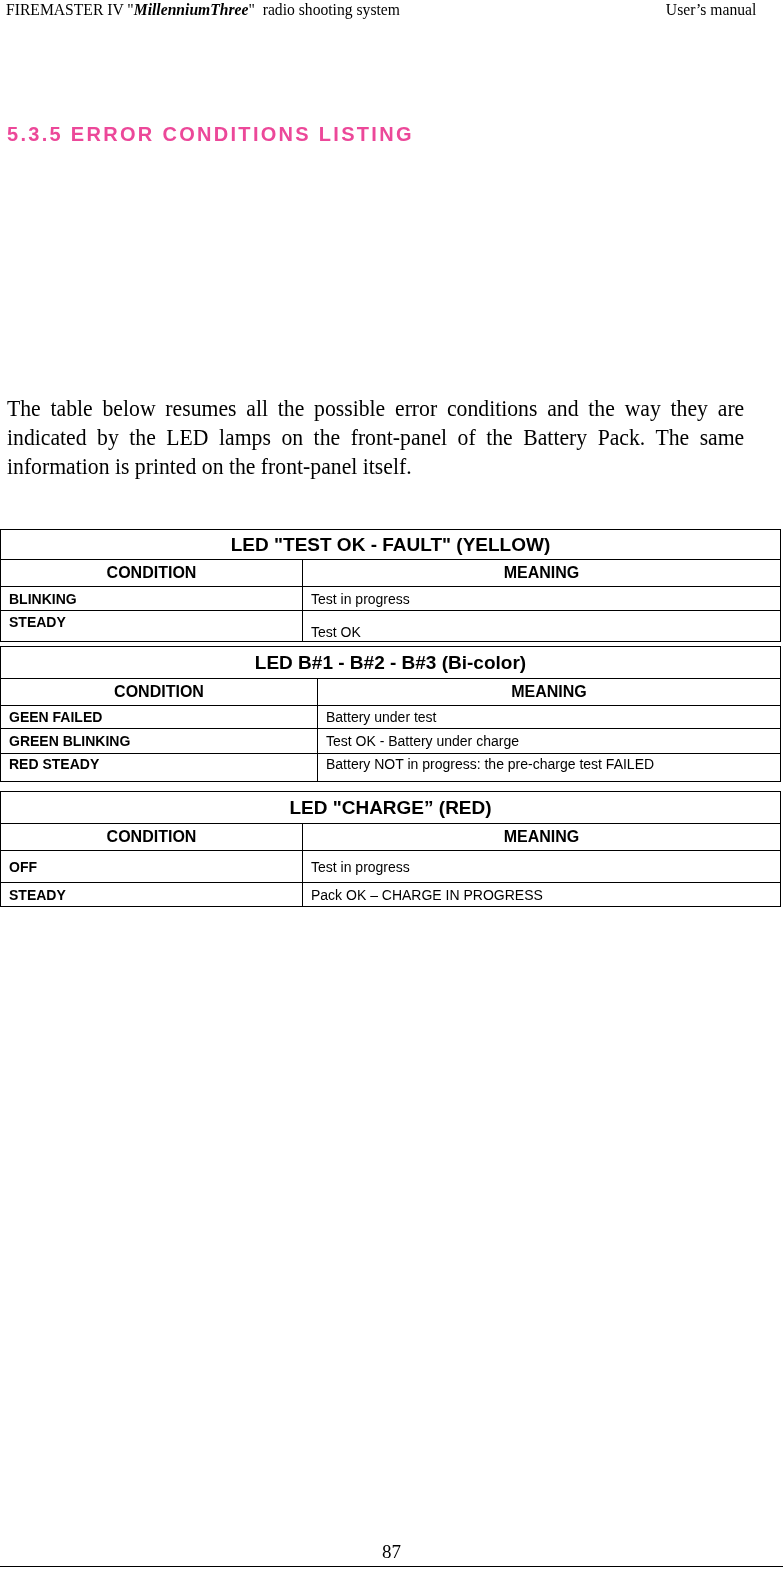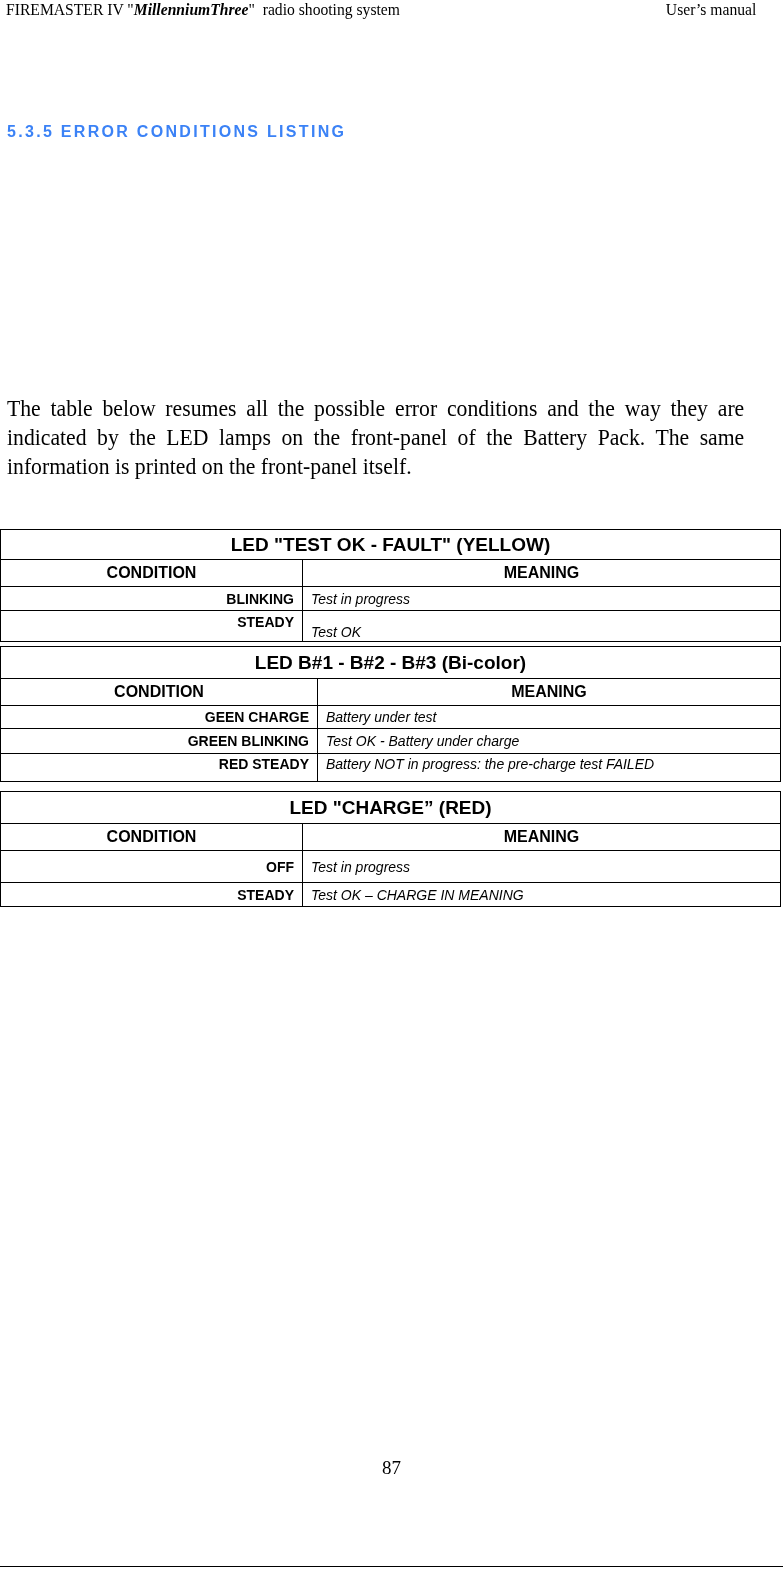--- a/index.html
+++ b/index.html
@@ -3,31 +3,31 @@
 <meta charset="utf-8">
 <style>
   html, body { margin:0; padding:0; background:#ffffff; }
   body { width:783px; height:1575px; position:relative; overflow:hidden; color:#000; }
   .header { position:absolute; left:6px; top:0px; width:770px; height:22px;
     font-family:"Liberation Serif", serif; font-size:17px; line-height:20px; }
   .header .left { position:absolute; left:0; top:0; white-space:pre; transform:scaleX(0.92); transform-origin:left; }
   .header .right { position:absolute; right:20px; top:0; transform:scaleX(0.92); transform-origin:right; }
   .header .brand { font-weight:bold; font-style:italic; }
   .section-title { position:absolute; left:7px; top:123px; font-family:"Liberation Sans", sans-serif;
-    font-weight:bold; font-size:16px; letter-spacing:2.3px; color:#3b82f6; }
+    font-weight:bold; font-size:20px; letter-spacing:2.3px; color:#ec4899; }
   .intro { position:absolute; left:7px; top:394px; width:764px; font-family:"Liberation Serif", serif;
     font-size:22.5px; line-height:29px; text-align:justify; transform:scaleX(0.965); transform-origin:left; }
   table.led { position:absolute; left:0; width:781px; border-collapse:collapse;
     font-family:"Liberation Sans", sans-serif; }
   table.led td, table.led th { border:1.3px solid #000; padding:0 8px; }
   table.led .title { font-size:19px; font-weight:bold; text-align:center; }
   table.led .colhead { font-size:16px; font-weight:bold; text-align:center;margin-top:27px; }
-  table.led .cond { font-size:14px; font-weight:bold; text-align:right; }
-  table.led .mean { font-size:14px; text-align:left;font-style:italic; }
-  .page-num { position:absolute; left:0; width:783px; top:1457px; text-align:center;
+  table.led .cond { font-size:14px; font-weight:bold; text-align:left; }
+  table.led .mean { font-size:14px; text-align:left; }
+  .page-num { position:absolute; left:0; width:783px; top:1541px; text-align:center;
     font-family:"Liberation Serif", serif; font-size:19px; }
   .footer-rule { position:absolute; left:0; top:1566px; width:783px; height:0; border-top:1.5px solid #000; }
 </style>
 </head>
 <body>
 
 <div class="header">
   <div class="left"><span>FIREMASTER IV "</span><span class="brand">MillenniumThree</span><span>"  radio shooting system</span></div>
   <div class="right">User’s manual</div>
 </div>
@@ -67,21 +67,21 @@
     </colgroup>
   <tbody>
       <tr style="height:32px;">
         <td colspan="2" class="title">LED B#1 - B#2 - B#3 (Bi-color)</td>
       </tr>
   <tr style="height:27px;">
     <td class="colhead">CONDITION</td>
     <td class="colhead">MEANING</td>
   </tr>
   <tr style="height:23px;">
-    <td class="cond">GEEN CHARGE</td>
+    <td class="cond">GEEN FAILED</td>
     <td class="mean">Battery under test</td>
   </tr>
   <tr style="height:25px;margin-top:44px;">
     <td class="cond">GREEN BLINKING</td>
     <td class="mean">Test OK - Battery under charge</td>
   </tr>
   <tr style="height:28px;">
     <td class="cond" style="vertical-align:top;padding-top:2px;margin-top:11px;">RED STEADY</td>
     <td class="mean" style="vertical-align:top;padding-top:2px;">Battery NOT in progress: the pre-charge test FAILED</td>
   </tr>
@@ -100,19 +100,19 @@
   <tr style="height:27px;">
     <td class="colhead">CONDITION</td>
     <td class="colhead">MEANING</td>
   </tr>
   <tr style="height:32px;">
     <td class="cond">OFF</td>
     <td class="mean">Test in progress</td>
   </tr>
   <tr style="height:24px;">
     <td class="cond">STEADY</td>
-    <td class="mean">Test OK – CHARGE IN MEANING</td>
+    <td class="mean">Pack OK – CHARGE IN PROGRESS</td>
   </tr>
 </tbody>
   </table>
 
 <div class="page-num">87</div>
 <div class="footer-rule"></div>
 
 </body></html>

